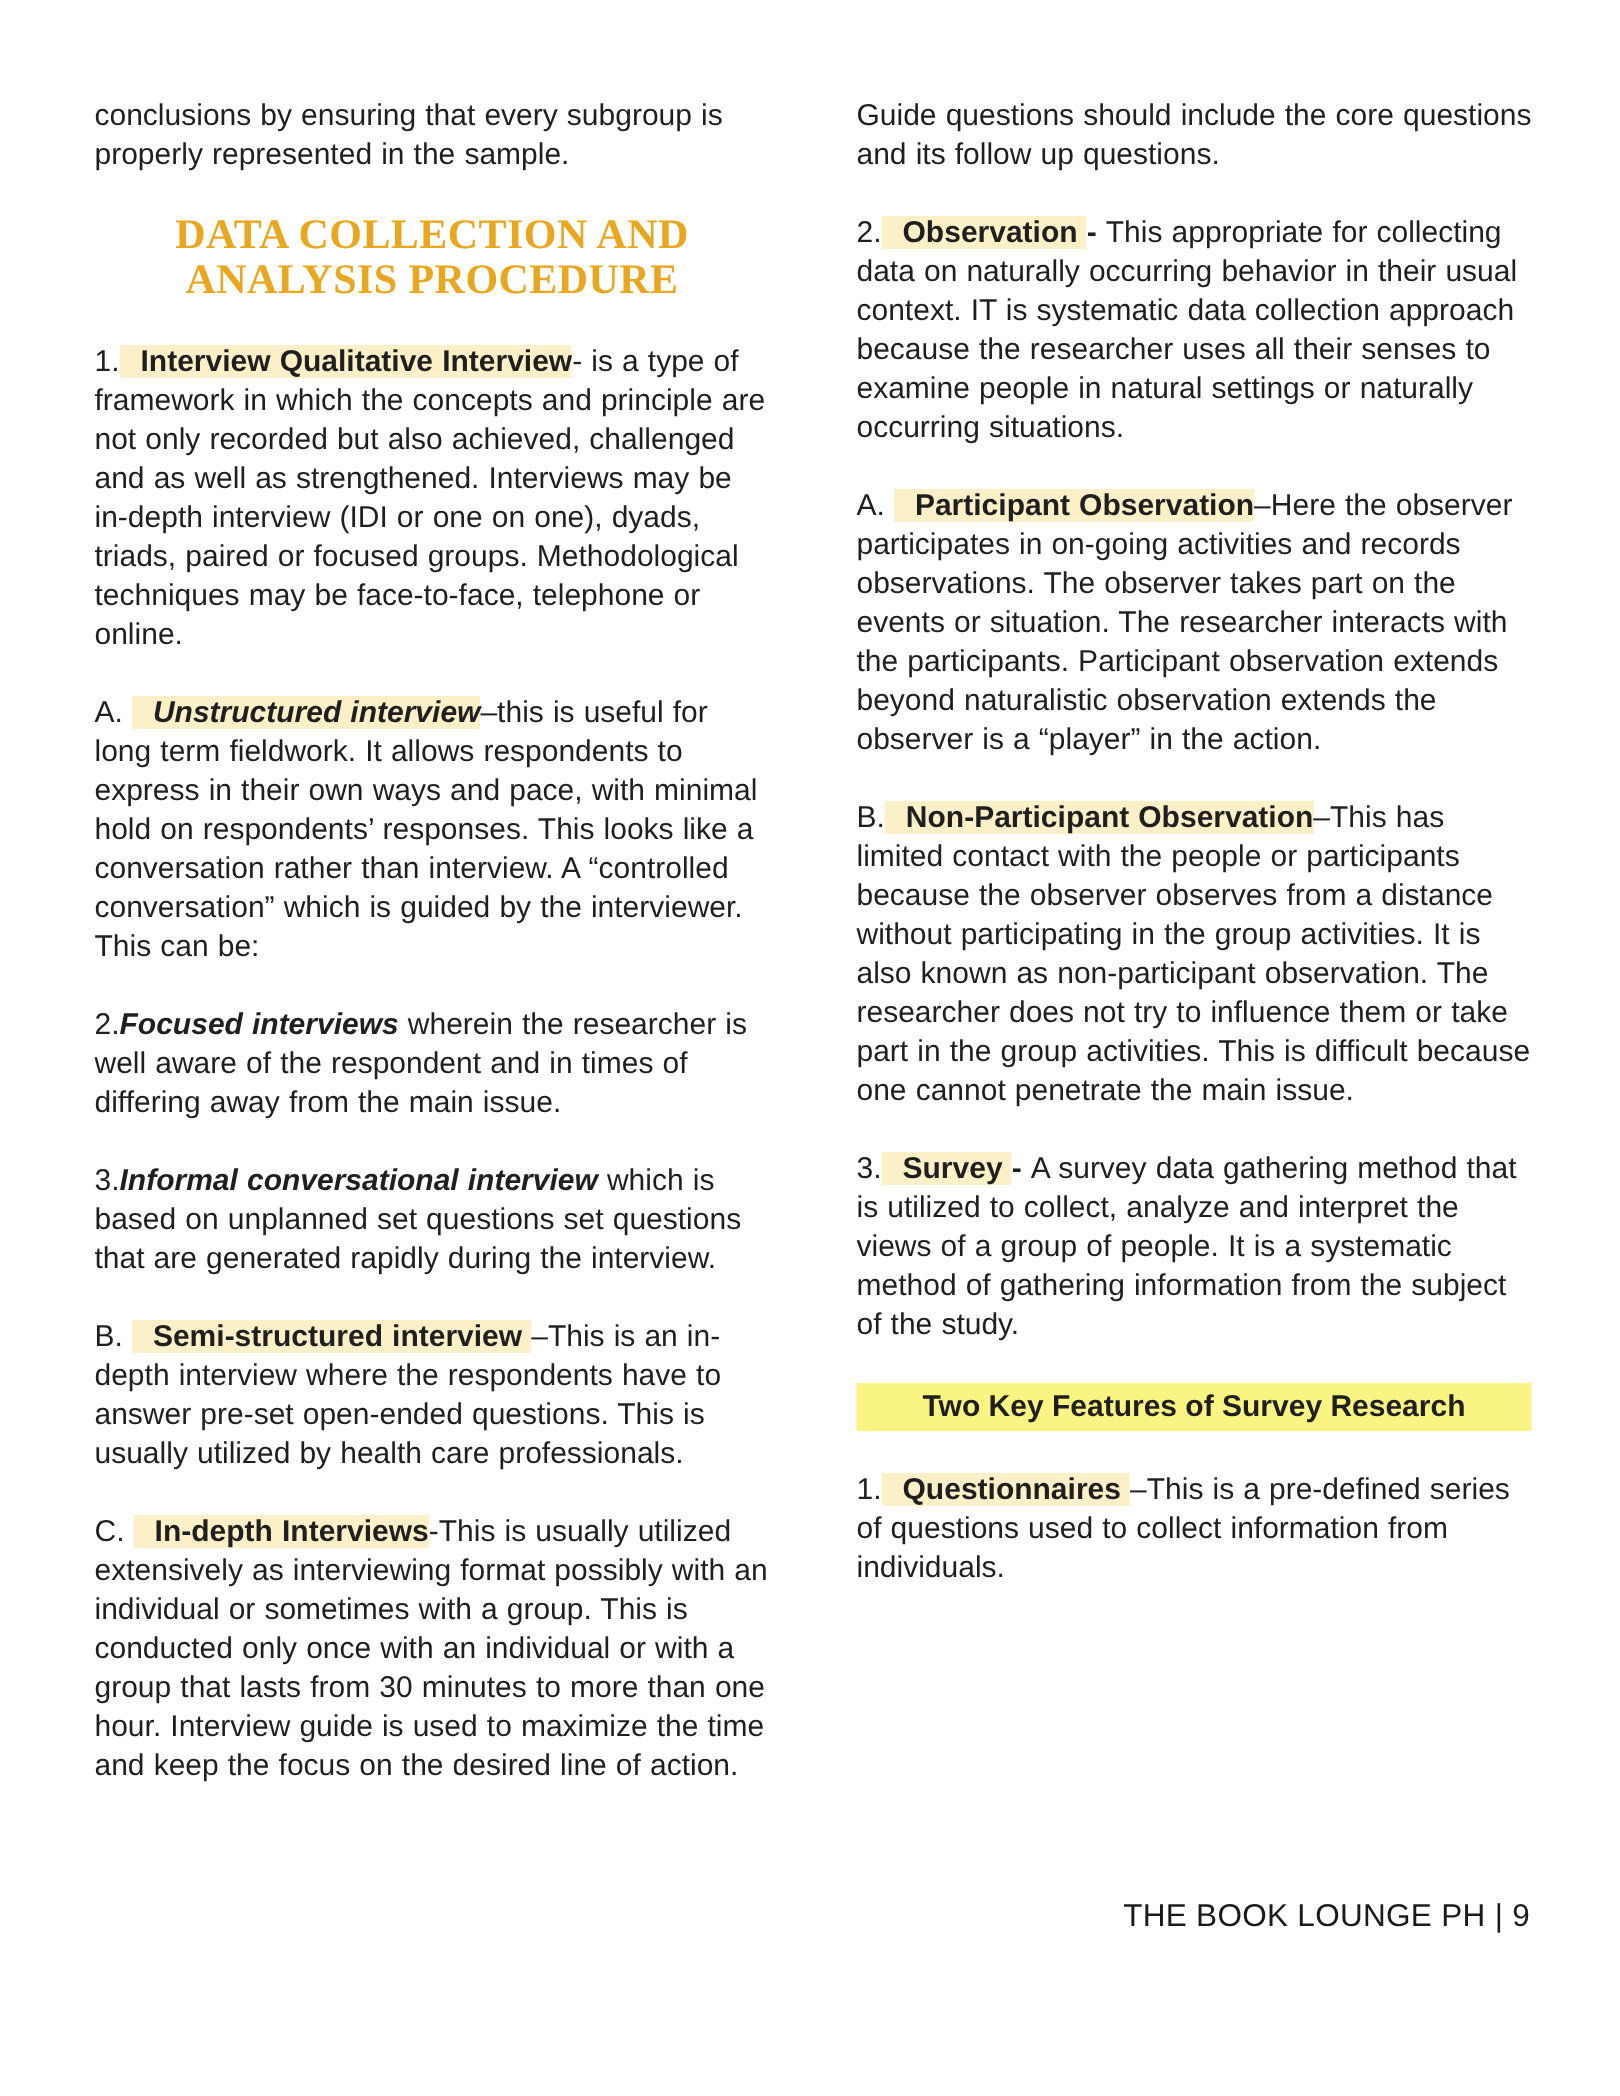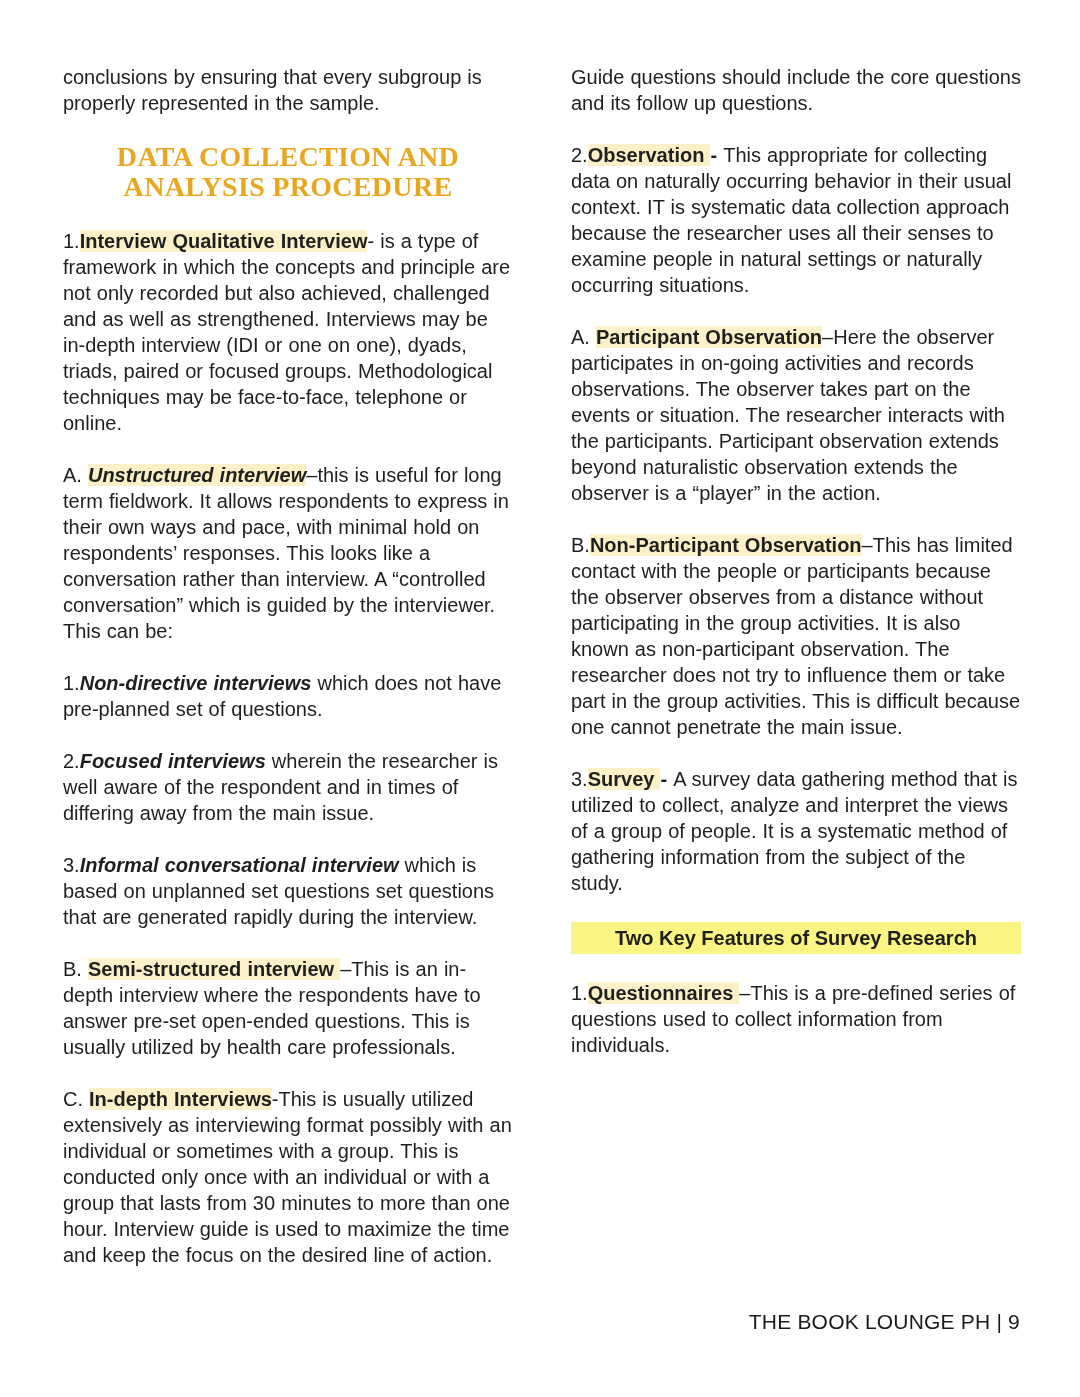--- a/index.html
+++ b/index.html
@@ -20,21 +20,21 @@
   }
   .col{width:450px;}
   .col p{
     margin:0 0 26px 0;
     font-size:20px;
     line-height:26px;
     word-spacing:0.5px;
   }
   .b{font-weight:bold;}
   .i{font-style:italic;margin-top:28px;}
-  .hl{background:var(--hl,#fcf0c9);}
+  .hl{background:var(--hl,#fcf0c9);padding-left:14px;}
   .doc-title{
     margin:26px 0 26px 0;
     text-align:center;
     font-family:"Liberation Serif","DejaVu Serif",serif;
     font-weight:bold;
     font-size:28px;
     line-height:30px;
     letter-spacing:0.3px;
     color:var(--title,#e9a71f);
   }
@@ -43,42 +43,41 @@
     background:var(--banner,#faf483);
     text-align:center;
     font-weight:bold;
     font-size:20px;
     line-height:26px;
     padding:3px 0;
   }
   .banner span{background:transparent;}
   .footer{
     position:absolute;
-    right:60px;top:1310px;
+    right:60px;top:1266px;
     font-size:21px;
     letter-spacing:0.2px;
     color:#1a1a1a;
   }
 </style>
 </head>
 <body>
 
 <div class="page">
   <div class="columns">
 
     <div class="col">
       <p><span>conclusions by ensuring that every subgroup is properly represented in the sample.</span></p>
 
       <div class="doc-title">DATA COLLECTION AND ANALYSIS PROCEDURE</div>
 
       <p><span>1.</span><span class="b hl">Interview Qualitative Interview</span><span>- is a type of framework in which the concepts and principle are not only recorded but also achieved, challenged and as well as strengthened. Interviews may be in-depth interview (IDI or one on one), dyads, triads, paired or focused groups. Methodological techniques may be face-to-face, telephone or online.</span></p>
 
       <p><span>A. </span><span class="b i hl">Unstructured interview</span><span>–this is useful for long term fieldwork. It allows respondents to express in their own ways and pace, with minimal hold on respondents’ responses. This looks like a conversation rather than interview. A “controlled conversation” which is guided by the interviewer. This can be:</span></p>
 
-      <p><span>1.</span><span class="b i">Non-directive interviews</span><span> which does not have pre-planned set of questions.</span></p>
 
       <p><span>2.</span><span class="b i">Focused interviews</span><span> wherein the researcher is well aware of the respondent and in times of differing away from the main issue.</span></p>
 
       <p><span>3.</span><span class="b i">Informal conversational interview</span><span> which is based on unplanned set questions set questions that are generated rapidly during the interview.</span></p>
 
       <p><span>B. </span><span class="b hl">Semi-structured interview </span><span>–This is an in-depth interview where the respondents have to answer pre-set open-ended questions. This is usually utilized by health care professionals.</span></p>
 
       <p><span>C. </span><span class="b hl">In-depth Interviews</span><span>-This is usually utilized extensively as interviewing format possibly with an individual or sometimes with a group. This is conducted only once with an individual or with a group that lasts from 30 minutes to more than one hour. Interview guide is used to maximize the time and keep the focus on the desired line of action.</span></p>
     </div>
 

